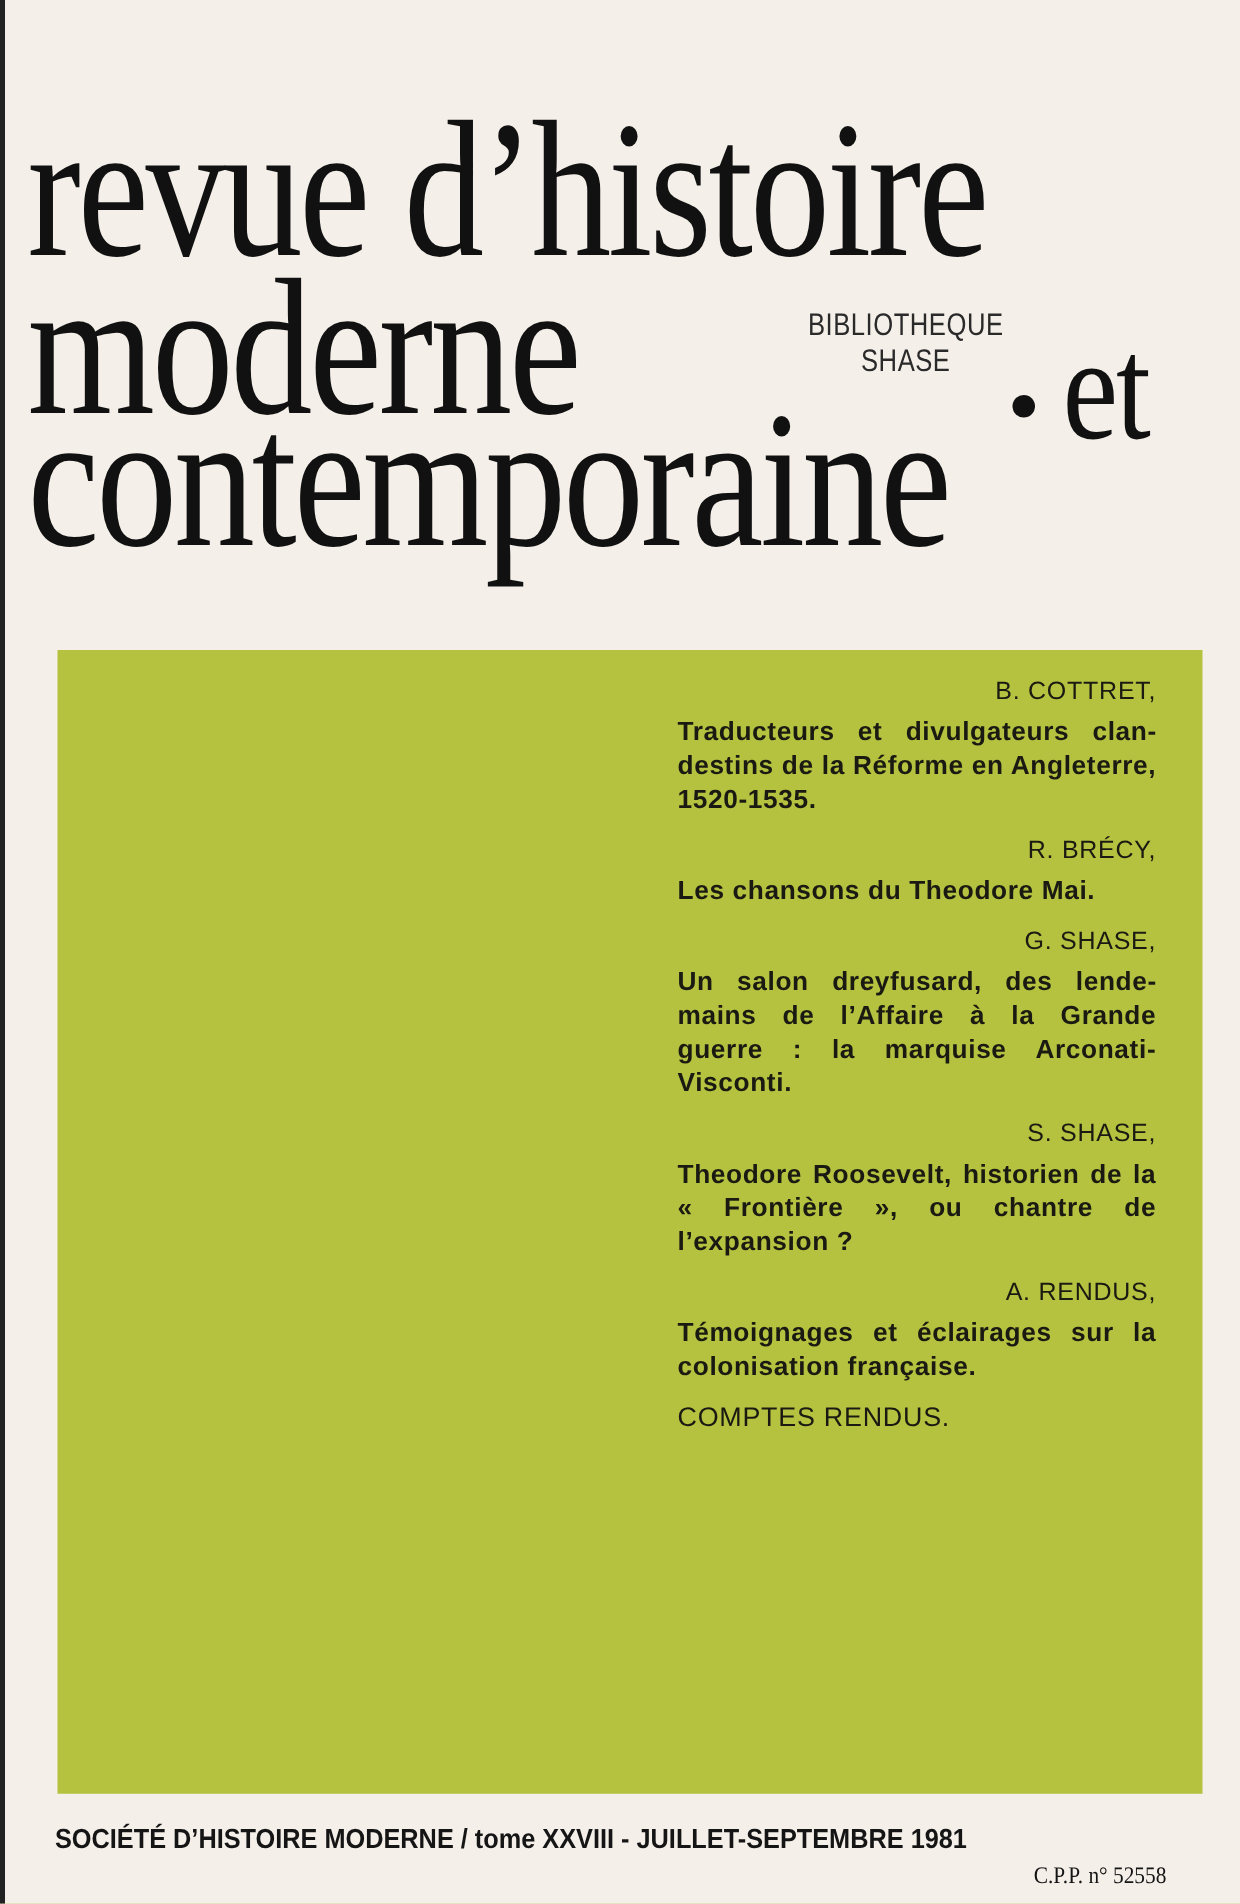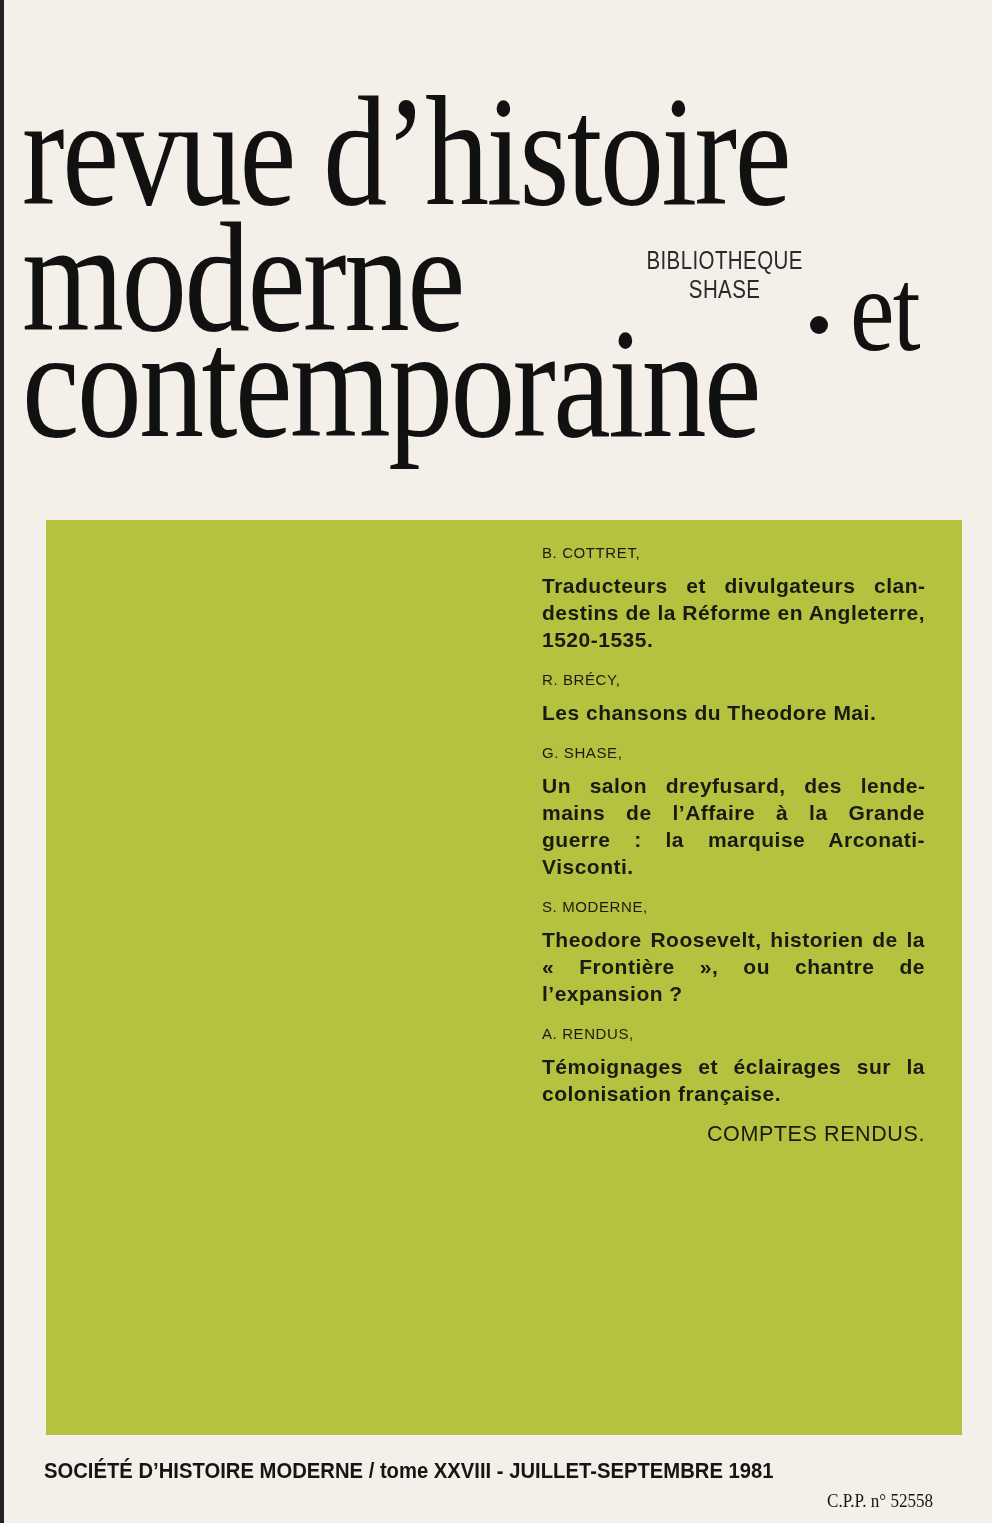--- a/index.html
+++ b/index.html
@@ -24,23 +24,23 @@
     transform:scaleX(0.82); transform-origin:left top; width:260px;
   }
   .green {
     position:absolute; left:46px; top:520px; width:916px; height:915px;
     background:#b5c23f;
   }
   .contents {
     position:absolute; left:542px; top:540px; width:383px;
     font-family:"Liberation Sans","DejaVu Sans",sans-serif; color:#1a1a12;
   }
-  .author { font-size:15px; letter-spacing:0.6px; margin:0 0 6px 0; line-height:26px; }
+  .author { font-size:20px; letter-spacing:0.6px; margin:0 0 6px 0; line-height:26px;text-align:right; }
   .article-title { font-size:21px; letter-spacing:0.5px; line-height:27px; text-align:justify; margin:0 0 14px 0;font-weight:bold; }
-  .comptes { font-size:21.5px; letter-spacing:0.6px; line-height:26px;text-align:right; }
+  .comptes { font-size:21.5px; letter-spacing:0.6px; line-height:26px; }
   .footer {
     position:absolute; left:44px; top:1458px; font-family:"Liberation Sans",sans-serif;
     font-size:22px; font-weight:bold; color:#151515; white-space:nowrap;
     transform:scaleX(0.92); transform-origin:left top;
   }
   .cpp {
     position:absolute; left:827px; top:1490px; font-family:"Liberation Serif",serif;
     font-size:19px; color:#151515; white-space:nowrap; transform:scaleX(0.9); transform-origin:left top;
   }
 </style>
@@ -71,21 +71,21 @@
   </div>
   <div>
     <div class="author">R. BRÉCY,</div>
     <div class="article-title">Les chansons du Theodore Mai.</div>
   </div>
   <div>
     <div class="author">G. SHASE,</div>
     <div class="article-title">Un salon dreyfusard, des lende­mains de l’Affaire à la Grande guerre : la marquise Arconati-Visconti.</div>
   </div>
   <div>
-    <div class="author">S. MODERNE,</div>
+    <div class="author">S. SHASE,</div>
     <div class="article-title">Theodore Roosevelt, historien de la « Frontière », ou chantre de l’expansion ?</div>
   </div>
   <div>
     <div class="author">A. RENDUS,</div>
     <div class="article-title">Témoignages et éclairages sur la colonisation française.</div>
   </div>
   <div class="comptes">COMPTES RENDUS.</div>
 </div>
 
 <div class="footer">SOCIÉTÉ D’HISTOIRE MODERNE / tome XXVIII - JUILLET-SEPTEMBRE 1981</div>

